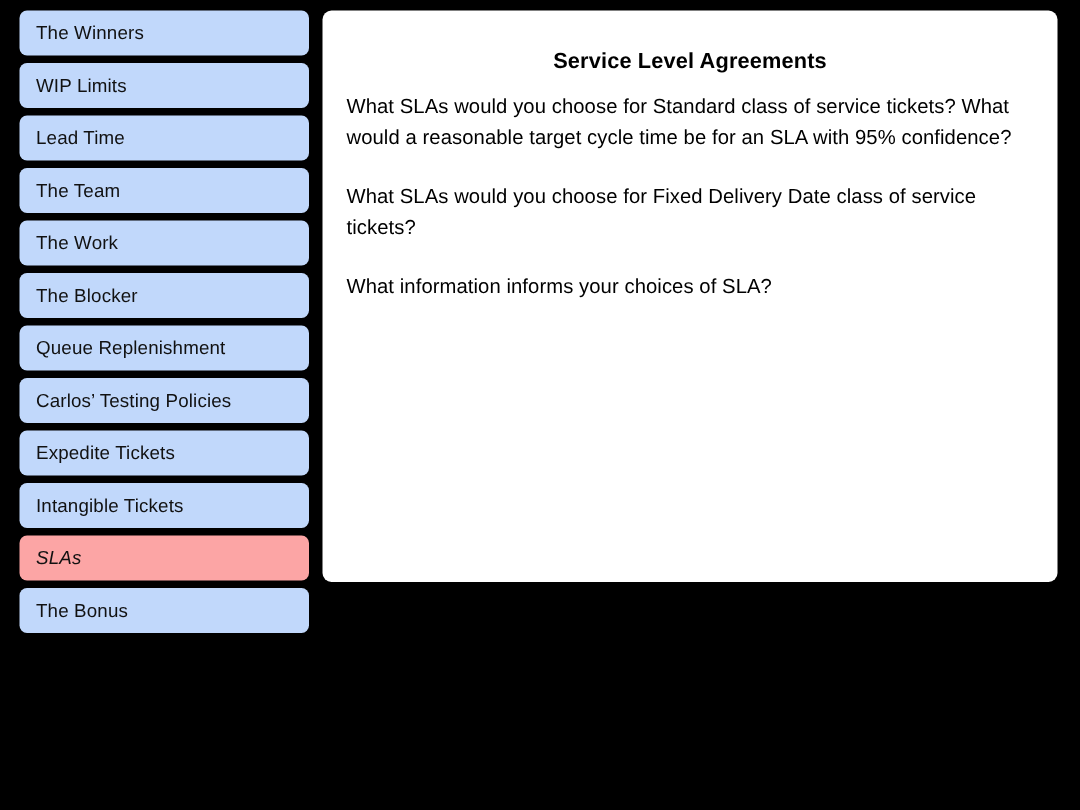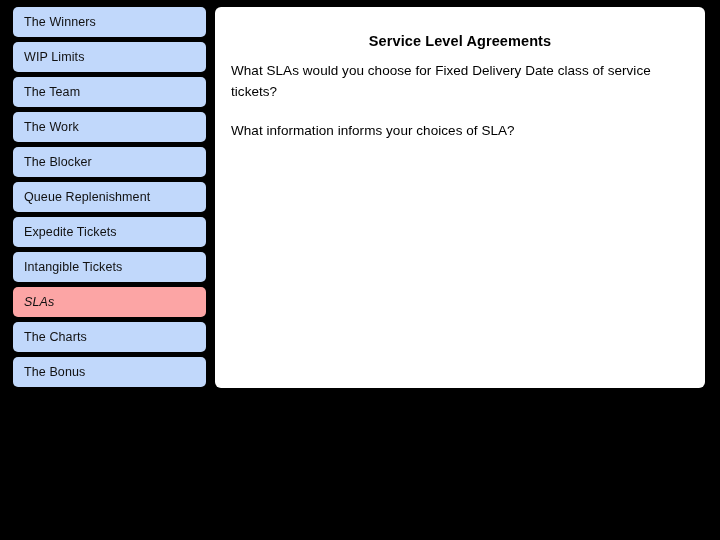--- a/index.html
+++ b/index.html
@@ -103,49 +103,53 @@
 <div id="slide">
 
   <div id="sidebar">
       <div class="nav-item">
         <span>The Winners</span>
       </div>
       <div class="nav-item">
         <span>WIP Limits</span>
       </div>
       <div class="nav-item">
+        <span>Lead Time</span>
+      </div>
+      <div class="nav-item">
         <span>The Team</span>
       </div>
       <div class="nav-item">
         <span>The Work</span>
       </div>
       <div class="nav-item">
         <span>The Blocker</span>
       </div>
       <div class="nav-item">
         <span>Queue Replenishment</span>
       </div>
       <div class="nav-item">
+        <span>Carlos’ Testing Policies</span>
+      </div>
+      <div class="nav-item">
         <span>Expedite Tickets</span>
       </div>
       <div class="nav-item">
         <span>Intangible Tickets</span>
       </div>
       <div class="nav-item active">
         <span>SLAs</span>
       </div>
       <div class="nav-item">
-        <span>The Charts</span>
-      </div>
-      <div class="nav-item">
         <span>The Bonus</span>
       </div>
     </div>
 
   <div id="content-panel">
     <div id="content-title">Service Level Agreements</div>
     <div id="content-body">
+        <p class="para">What SLAs would you choose for Standard class of service tickets? What would a reasonable target cycle time be for an SLA with 95% confidence?</p>
         <p class="para">What SLAs would you choose for Fixed Delivery Date class of service tickets?</p>
         <p class="para">What information informs your choices of SLA?</p>
       </div>
   </div>
 
 </div>
 
 </body></html>

